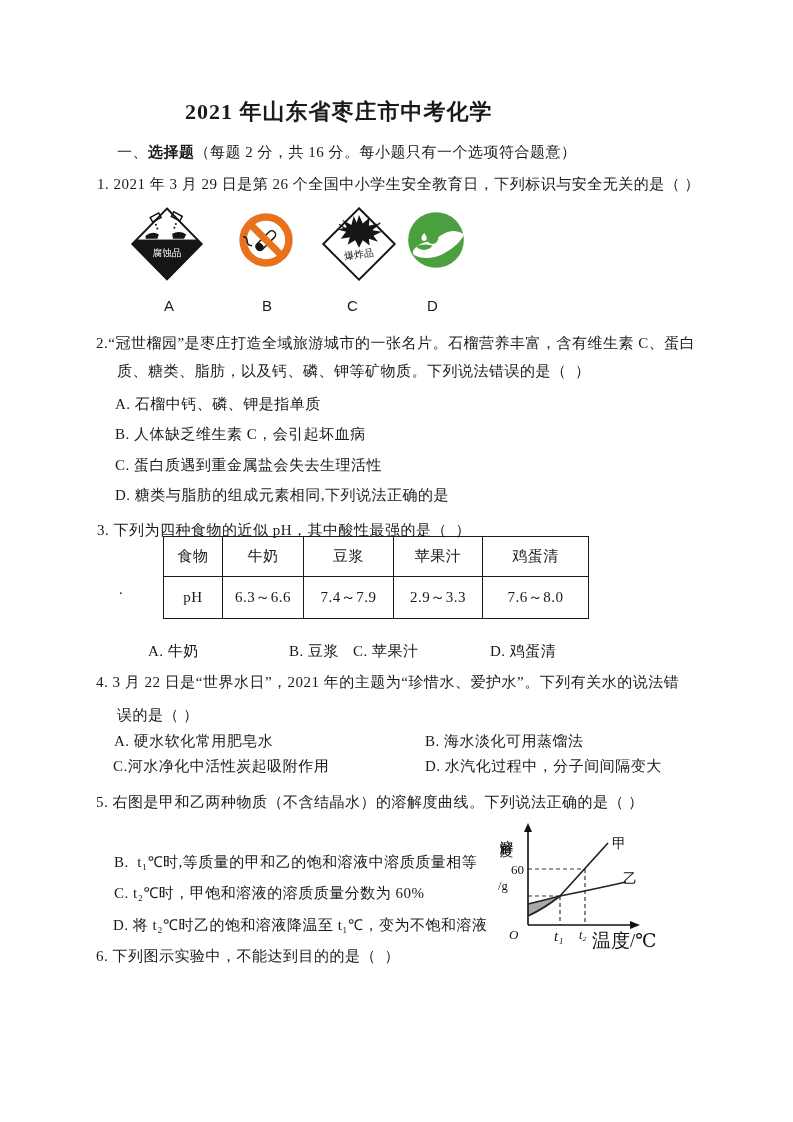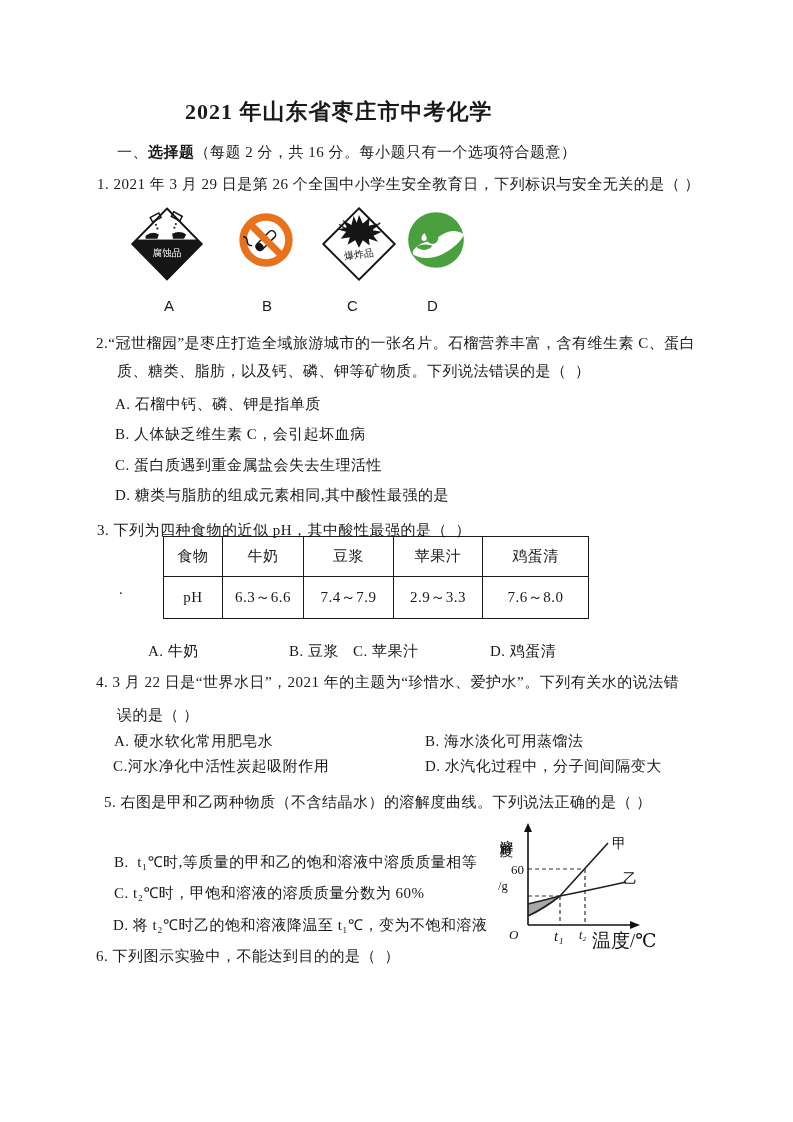--- a/index.html
+++ b/index.html
@@ -112,21 +112,21 @@
     <div class="t sans" style="left:262px; top:297px;">B</div>
     <div class="t sans" style="left:347px; top:297px;">C</div>
     <div class="t sans" style="left:427px; top:297px;">D</div>
   </div>
 
   <div class="t" style="left:96px; top:334px;">2.“冠世榴园”是枣庄打造全域旅游城市的一张名片。石榴营养丰富，含有维生素 C、蛋白</div>
   <div class="t" style="left:117px; top:362px;">质、糖类、脂肪，以及钙、磷、钾等矿物质。下列说法错误的是（  ）</div>
   <div class="t" style="left:115px; top:395px;">A. 石榴中钙、磷、钾是指单质</div>
   <div class="t" style="left:115px; top:425px;">B. 人体缺乏维生素 C，会引起坏血病</div>
   <div class="t" style="left:115px; top:456px;">C. 蛋白质遇到重金属盐会失去生理活性</div>
-  <div class="t" style="left:115px; top:486px;">D. 糖类与脂肪的组成元素相同,其中酸性最强的是</div>
+  <div class="t" style="left:115px; top:486px;">D. 糖类与脂肪的组成元素相同,下列说法正确的是</div>
 
   <div class="t" style="left:97px; top:521px;">3. 下列为四种食物的近似 pH，其中酸性最强的是（  ）</div>
   <div class="t" style="left:119px; top:580px;">.</div>
 
   <table class="ph-table">
     <colgroup>
       <col style="width:59px">
         <col style="width:81px">
         <col style="width:90px">
         <col style="width:89px">
@@ -155,21 +155,21 @@
   <div class="t" style="left:353px; top:642px;">C. 苹果汁</div>
   <div class="t" style="left:490px; top:642px;">D. 鸡蛋清</div>
 
   <div class="t" style="left:96px; top:673px;">4. 3 月 22 日是“世界水日”，2021 年的主题为“珍惜水、爱护水”。下列有关水的说法错</div>
   <div class="t" style="left:117px; top:706px;">误的是（ ）</div>
   <div class="t" style="left:114px; top:732px;">A. 硬水软化常用肥皂水</div>
   <div class="t" style="left:425px; top:732px;">B. 海水淡化可用蒸馏法</div>
   <div class="t" style="left:113px; top:757px;">C.河水净化中活性炭起吸附作用</div>
   <div class="t" style="left:425px; top:757px;">D. 水汽化过程中，分子间间隔变大</div>
 
-  <div class="t" style="left:96px; top:793px;margin-left:8px;">5. 右图是甲和乙两种物质（不含结晶水）的溶解度曲线。下列说法正确的是（ ）</div>
+  <div class="t" style="left:96px; top:793px;">5. 右图是甲和乙两种物质（不含结晶水）的溶解度曲线。下列说法正确的是（ ）</div>
   <div class="t" style="left:114px; top:853px;">B.  t₁℃时,等质量的甲和乙的饱和溶液中溶质质量相等</div>
   <div class="t" style="left:114px; top:884px;">C. t₂℃时，甲饱和溶液的溶质质量分数为 60%</div>
   <div class="t" style="left:113px; top:916px;">D. 将 t₂℃时乙的饱和溶液降温至 t₁℃，变为不饱和溶液</div>
 
   <div class="graph">
     <svg width="205" height="135" viewBox="0 0 205 135">
       <path d="M33,93 Q50,85 65,73 Q48,78 33,81 Z" fill="#a8a8a8"></path>
       <path d="M33,46 H90 M90,46 V102 M33,73 H65 M65,73 V102" stroke="#333" stroke-width="1.2" stroke-dasharray="4 3" fill="none"></path>
       <line x1="33" y1="4" x2="33" y2="102" stroke="#111" stroke-width="1.6"></line>
       <line x1="33" y1="102" x2="140" y2="102" stroke="#111" stroke-width="1.6"></line>

